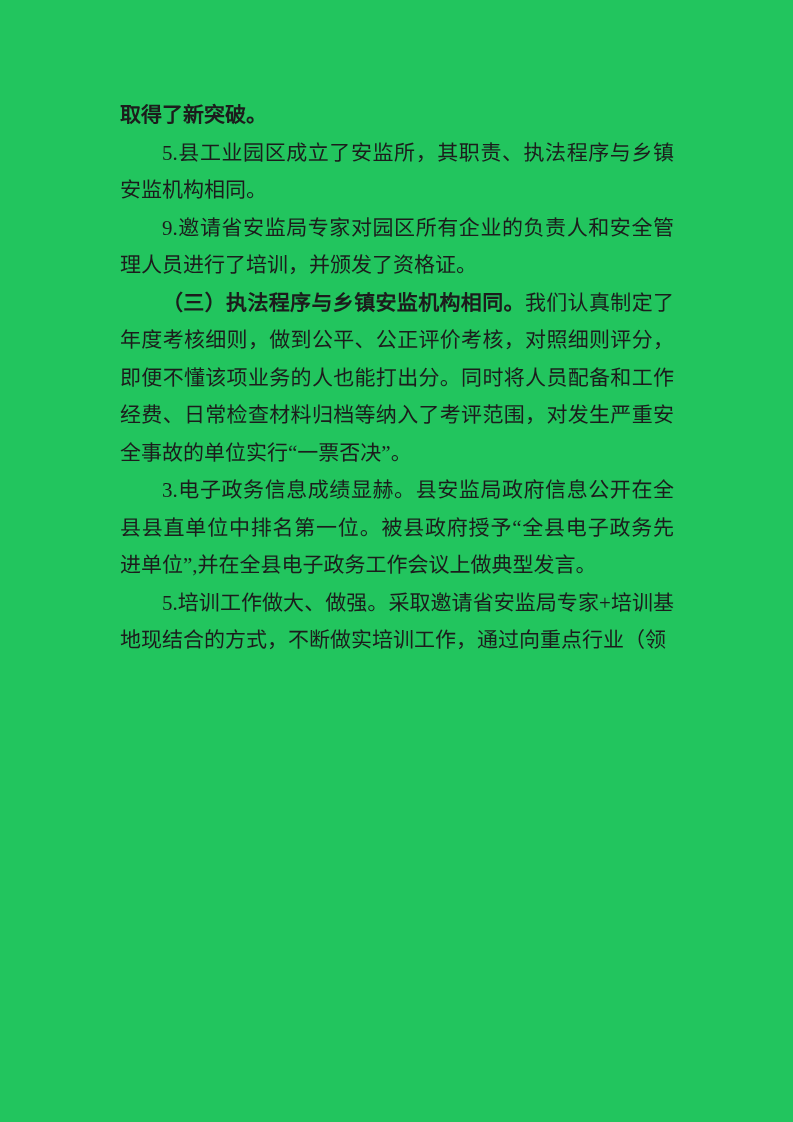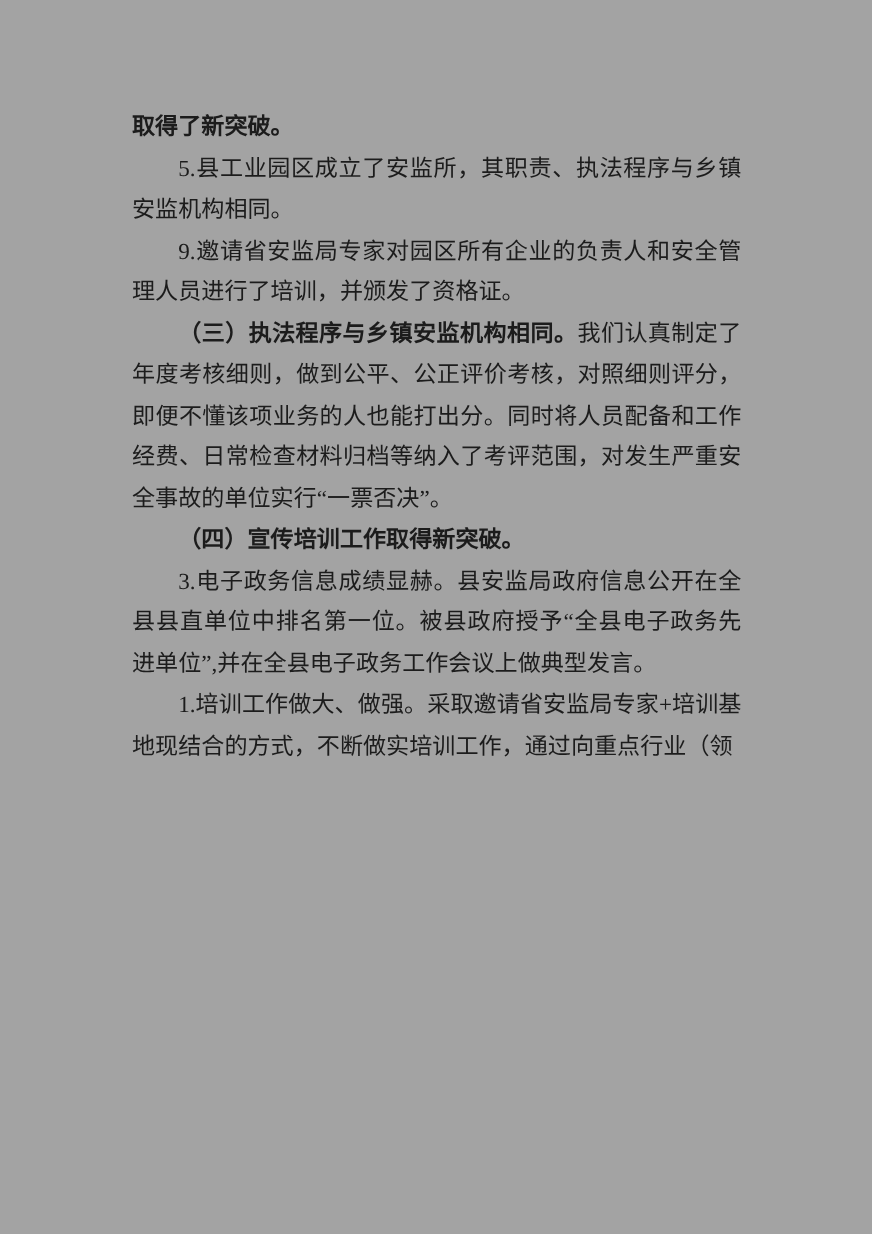--- a/index.html
+++ b/index.html
@@ -9,21 +9,21 @@
   body {
     width: 793px;
     height: 1122px;
     background: #ffffff;
     font-family: "Liberation Serif", "DejaVu Serif", serif;
   }
   .page {
     position: relative;
     width: 793px;
     height: 1122px;
-    background: #a3a3a3;
+    background: #22c55e;
     overflow: hidden;
   }
   .content {
     position: absolute;
     left: 120px;
     top: 97px;
     width: 554px;
     color: #1c1c1c;
     font-size: 21px;
     line-height: 37.5px;
@@ -43,17 +43,16 @@
 </style>
 </head>
 <body>
 
 <div class="page">
   <div class="content">
       <p class="para"><span class="seg seg-bold">取得了新突破。</span></p>
       <p class="para indent"><span class="seg">5.县工业园区成立了安监所，其职责、执法程序与乡镇安监机构相同。</span></p>
       <p class="para indent"><span class="seg">9.邀请省安监局专家对园区所有企业的负责人和安全管理人员进行了培训，并颁发了资格证。</span></p>
       <p class="para indent"><span class="seg seg-bold">（三）执法程序与乡镇安监机构相同。</span><span class="seg">我们认真制定了年度考核细则，做到公平、公正评价考核，对照细则评分，即便不懂该项业务的人也能打出分。同时将人员配备和工作经费、日常检查材料归档等纳入了考评范围，对发生严重安全事故的单位实行“一票否决”。</span></p>
-      <p class="para indent"><span class="seg seg-bold">（四）宣传培训工作取得新突破。</span></p>
       <p class="para indent"><span class="seg">3.电子政务信息成绩显赫。县安监局政府信息公开在全县县直单位中排名第一位。被县政府授予“全县电子政务先进单位”,并在全县电子政务工作会议上做典型发言。</span></p>
-      <p class="para indent"><span class="seg">1.培训工作做大、做强。采取邀请省安监局专家+培训基地现结合的方式，不断做实培训工作，通过向重点行业（领</span></p>
+      <p class="para indent"><span class="seg">5.培训工作做大、做强。采取邀请省安监局专家+培训基地现结合的方式，不断做实培训工作，通过向重点行业（领</span></p>
     </div>
 </div>
 
 </body></html>

